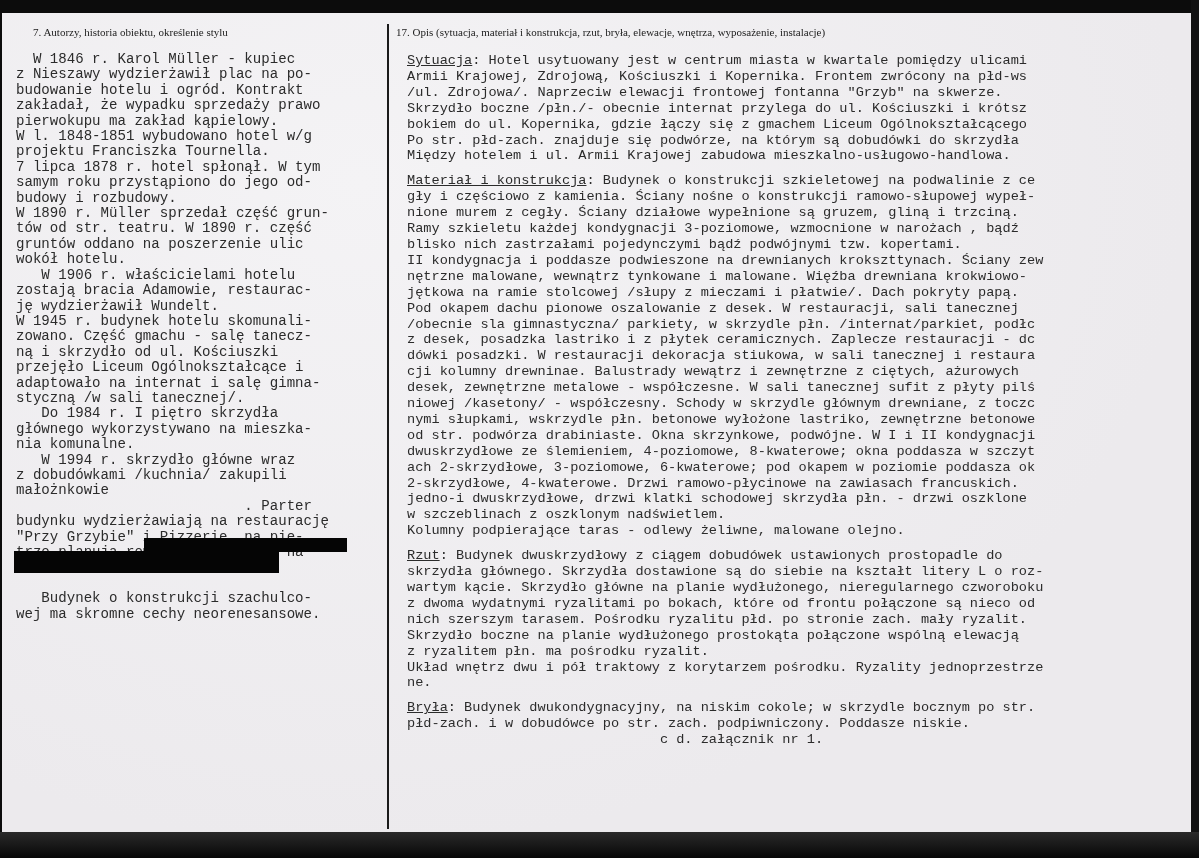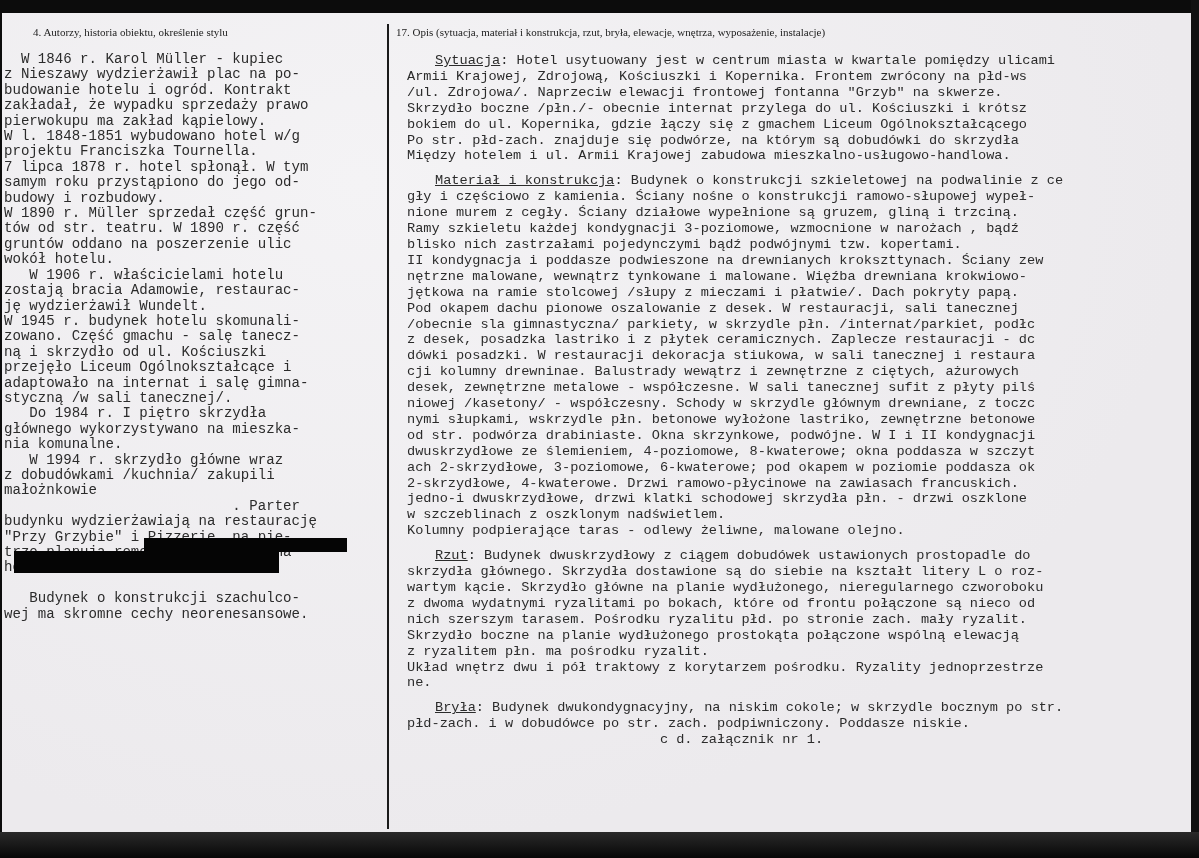--- a/index.html
+++ b/index.html
@@ -22,37 +22,37 @@
     position:absolute; left:1191px; top:0; width:8px; height:858px; background:#111;
   }
   .header {
     position:absolute; top:26px; font-family:"Liberation Serif", serif; font-size:11px; color:#222;
     white-space:nowrap;
   }
   .col {
     position:absolute; font-family:"Liberation Mono", monospace; color:#2b2b2b;
     white-space:pre; line-height:15.4px; font-size:14.1px;
   }
-  .left-col { left:4px; top:52px; }
+  .left-col { left:16px; top:52px; }
   .right-col { left:407px; top:53px; font-size:13.6px; line-height:15.9px; }
   .line { display:block; height:auto; }
-  .u { text-decoration:underline;margin-left:28px; }
+  .u { text-decoration:underline; }
   .redact {
     position:absolute; background:#050505;
   }
   .spacer { display:block; height:9px; }
 </style>
 </head>
 <body>
 
 <div class="page"></div>
 <div class="divider"></div>
 <div class="right-edge"></div>
 
-<div class="header" style="left:33px;">4. Autorzy, historia obiektu, określenie stylu</div>
+<div class="header" style="left:33px;">7. Autorzy, historia obiektu, określenie stylu</div>
 <div class="header" style="left:396px;">17. Opis (sytuacja, materiał i konstrukcja, rzut, bryła, elewacje, wnętrza, wyposażenie, instalacje)</div>
 
 <div class="col left-col" id="left-col"><span class="line">  W 1846 r. Karol Müller - kupiec</span><span class="line">z Nieszawy wydzierżawił plac na po-</span><span class="line">budowanie hotelu i ogród. Kontrakt</span><span class="line">zakładał, że wypadku sprzedaży prawo</span><span class="line">pierwokupu ma zakład kąpielowy.</span><span class="line">W l. 1848-1851 wybudowano hotel w/g</span><span class="line">projektu Franciszka Tournella.</span><span class="line">7 lipca 1878 r. hotel spłonął. W tym</span><span class="line">samym roku przystąpiono do jego od-</span><span class="line">budowy i rozbudowy.</span><span class="line">W 1890 r. Müller sprzedał część grun-</span><span class="line">tów od str. teatru. W 1890 r. część</span><span class="line">gruntów oddano na poszerzenie ulic</span><span class="line">wokół hotelu.</span><span class="line">   W 1906 r. właścicielami hotelu</span><span class="line">zostają bracia Adamowie, restaurac-</span><span class="line">ję wydzierżawił Wundelt.</span><span class="line">W 1945 r. budynek hotelu skomunali-</span><span class="line">zowano. Część gmachu - salę tanecz-</span><span class="line">ną i skrzydło od ul. Kościuszki</span><span class="line">przejęło Liceum Ogólnokształcące i</span><span class="line">adaptowało na internat i salę gimna-</span><span class="line">styczną /w sali tanecznej/.</span><span class="line">   Do 1984 r. I piętro skrzydła</span><span class="line">głównego wykorzystywano na mieszka-</span><span class="line">nia komunalne.</span><span class="line">   W 1994 r. skrzydło główne wraz</span><span class="line">z dobudówkami /kuchnia/ zakupili</span><span class="line">małożnkowie</span><span class="line">                           . Parter</span><span class="line">budynku wydzierżawiają na restaurację</span><span class="line">"Przy Grzybie" i Pizzerię, na pię-</span><span class="line">trze planują remont i adaptację na</span><span class="line">hotel.</span><span class="line">&nbsp;</span><span class="line">   Budynek o konstrukcji szachulco-</span><span class="line">wej ma skromne cechy neorenesansowe.</span></div>
 
 <div class="redact" style="left:144px; top:538px; width:203px; height:14px;"></div>
 <div class="redact" style="left:14px; top:551px; width:265px; height:22px;"></div>
 
 <div class="col right-col" id="right-col"><span class="line"><span class="u">Sytuacja</span><span>: Hotel usytuowany jest w centrum miasta w kwartale pomiędzy ulicami</span></span><span class="line"><span>Armii Krajowej, Zdrojową, Kościuszki i Kopernika. Frontem zwrócony na płd-ws</span></span><span class="line"><span>/ul. Zdrojowa/. Naprzeciw elewacji frontowej fontanna "Grzyb" na skwerze.</span></span><span class="line"><span>Skrzydło boczne /płn./- obecnie internat przylega do ul. Kościuszki i krótsz</span></span><span class="line"><span>bokiem do ul. Kopernika, gdzie łączy się z gmachem Liceum Ogólnokształcącego</span></span><span class="line"><span>Po str. płd-zach. znajduje się podwórze, na którym są dobudówki do skrzydła</span></span><span class="line"><span>Między hotelem i ul. Armii Krajowej zabudowa mieszkalno-usługowo-handlowa.</span></span><span class="spacer"></span><span class="line"><span class="u">Materiał i konstrukcja</span><span>: Budynek o konstrukcji szkieletowej na podwalinie z ce</span></span><span class="line"><span>gły i częściowo z kamienia. Ściany nośne o konstrukcji ramowo-słupowej wypeł-</span></span><span class="line"><span>nione murem z cegły. Ściany działowe wypełnione są gruzem, gliną i trzciną.</span></span><span class="line"><span>Ramy szkieletu każdej kondygnacji 3-poziomowe, wzmocnione w narożach , bądź</span></span><span class="line"><span>blisko nich zastrzałami pojedynczymi bądź podwójnymi tzw. kopertami.</span></span><span class="line"><span>II kondygnacja i poddasze podwieszone na drewnianych krokszttynach. Ściany zew</span></span><span class="line"><span>nętrzne malowane, wewnątrz tynkowane i malowane. Więźba drewniana krokwiowo-</span></span><span class="line"><span>jętkowa na ramie stolcowej /słupy z mieczami i płatwie/. Dach pokryty papą.</span></span><span class="line"><span>Pod okapem dachu pionowe oszalowanie z desek. W restauracji, sali tanecznej</span></span><span class="line"><span>/obecnie sla gimnastyczna/ parkiety, w skrzydle płn. /internat/parkiet, podłc</span></span><span class="line"><span>z desek, posadzka lastriko i z płytek ceramicznych. Zaplecze restauracji - dc</span></span><span class="line"><span>dówki posadzki. W restauracji dekoracja stiukowa, w sali tanecznej i restaura</span></span><span class="line"><span>cji kolumny drewninae. Balustrady wewątrz i zewnętrzne z ciętych, ażurowych</span></span><span class="line"><span>desek, zewnętrzne metalowe - współczesne. W sali tanecznej sufit z płyty pilś</span></span><span class="line"><span>niowej /kasetony/ - współczesny. Schody w skrzydle głównym drewniane, z toczc</span></span><span class="line"><span>nymi słupkami, wskrzydle płn. betonowe wyłożone lastriko, zewnętrzne betonowe</span></span><span class="line"><span>od str. podwórza drabiniaste. Okna skrzynkowe, podwójne. W I i II kondygnacji</span></span><span class="line"><span>dwuskrzydłowe ze ślemieniem, 4-poziomowe, 8-kwaterowe; okna poddasza w szczyt</span></span><span class="line"><span>ach 2-skrzydłowe, 3-poziomowe, 6-kwaterowe; pod okapem w poziomie poddasza ok</span></span><span class="line"><span>2-skrzydłowe, 4-kwaterowe. Drzwi ramowo-płycinowe na zawiasach francuskich.</span></span><span class="line"><span>jedno-i dwuskrzydłowe, drzwi klatki schodowej skrzydła płn. - drzwi oszklone</span></span><span class="line"><span>w szczeblinach z oszklonym nadświetlem.</span></span><span class="line"><span>Kolumny podpierające taras - odlewy żeliwne, malowane olejno.</span></span><span class="spacer"></span><span class="line"><span class="u">Rzut</span><span>: Budynek dwuskrzydłowy z ciągem dobudówek ustawionych prostopadle do</span></span><span class="line"><span>skrzydła głównego. Skrzydła dostawione są do siebie na kształt litery L o roz-</span></span><span class="line"><span>wartym kącie. Skrzydło główne na planie wydłużonego, nieregularnego czworoboku</span></span><span class="line"><span>z dwoma wydatnymi ryzalitami po bokach, które od frontu połączone są nieco od</span></span><span class="line"><span>nich szerszym tarasem. Pośrodku ryzalitu płd. po stronie zach. mały ryzalit.</span></span><span class="line"><span>Skrzydło boczne na planie wydłużonego prostokąta połączone wspólną elewacją</span></span><span class="line"><span>z ryzalitem płn. ma pośrodku ryzalit.</span></span><span class="line"><span>Układ wnętrz dwu i pół traktowy z korytarzem pośrodku. Ryzality jednoprzestrze</span></span><span class="line"><span>ne.</span></span><span class="spacer"></span><span class="line"><span class="u">Bryła</span><span>: Budynek dwukondygnacyjny, na niskim cokole; w skrzydle bocznym po str.</span></span><span class="line"><span>płd-zach. i w dobudówce po str. zach. podpiwniczony. Poddasze niskie.</span></span><span class="line"><span>                               c d. załącznik nr 1.</span></span></div>
 
 <div class="bottom-shadow"></div>

